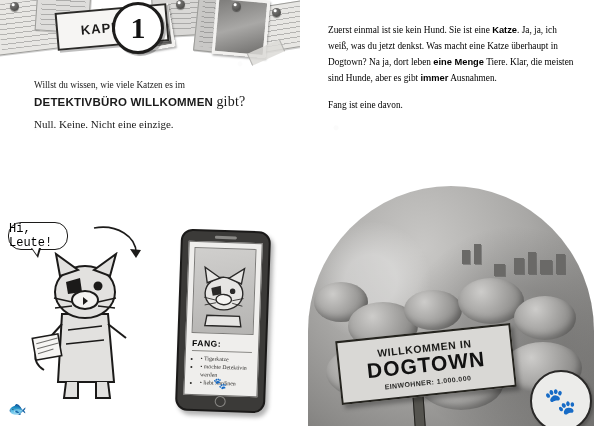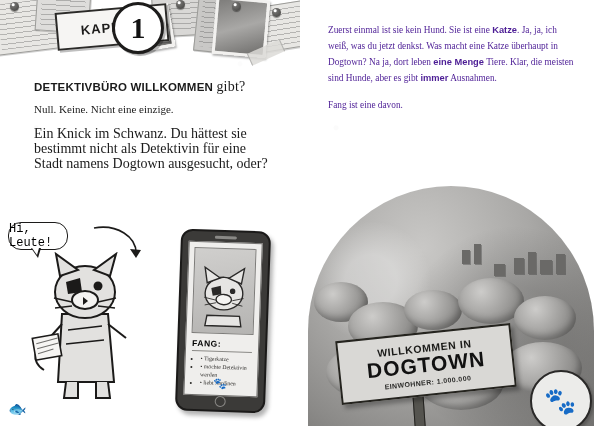--- a/index.html
+++ b/index.html
@@ -260,21 +260,21 @@
     position: absolute;
     left: 300px; top: 0;
     width: 300px; height: 426px;
     background: #ffffff;
     overflow: hidden;
   }
   .right-text {
     position: absolute;
     left: 28px; top: 22px;
     width: 250px;
-    color: #4c1d95;
+    color: #000000;
   }
   .right-text p {
     font-family:"Liberation Serif", serif;
     font-size: 9.3px;
     line-height: 16px;
     margin: 0 0 11px 0;
   }
   
   .globe {
     position: absolute;
@@ -385,26 +385,26 @@
 
       <div class="chapter-banner">
         <span class="kap">KAPITEL</span>
       </div>
       <div class="chapter-circle">
         <span class="num">1</span>
       </div>
     </div>
 
     <div class="left-text">
+      <p class="lt-q">Willst du wissen, wie viele Katzen es im</p>
       <span class="big-hand">
         <span>DETEKTIVBÜRO WILLKOMMEN</span>
         <span class="para" style="font-weight:normal;font-family:'Liberation Serif',serif;">gibt?</span>
       </span>
       <p class="answer">Null. Keine. Nicht eine einzige.</p>
-      <p class="para">Ein Knick im Schwanz. Du hättest sie bestimmt nicht als Detektivin für eine Stadt namens Dogtown ausgesucht, oder?</p>
     </div>
 
     <div class="bubble">
       <span>Hi, Leute!</span>
     </div>
 
     <svg class="arrow-curve" width="54" height="44" viewBox="0 0 54 44">
       <path d="M2 6 C 24 2, 46 14, 44 34" stroke="#1c1b1a" stroke-width="1.6" fill="none"></path>
       <path d="M44 36 l -6 -9 l 11 1 z" fill="#1c1b1a"></path>
     </svg>

